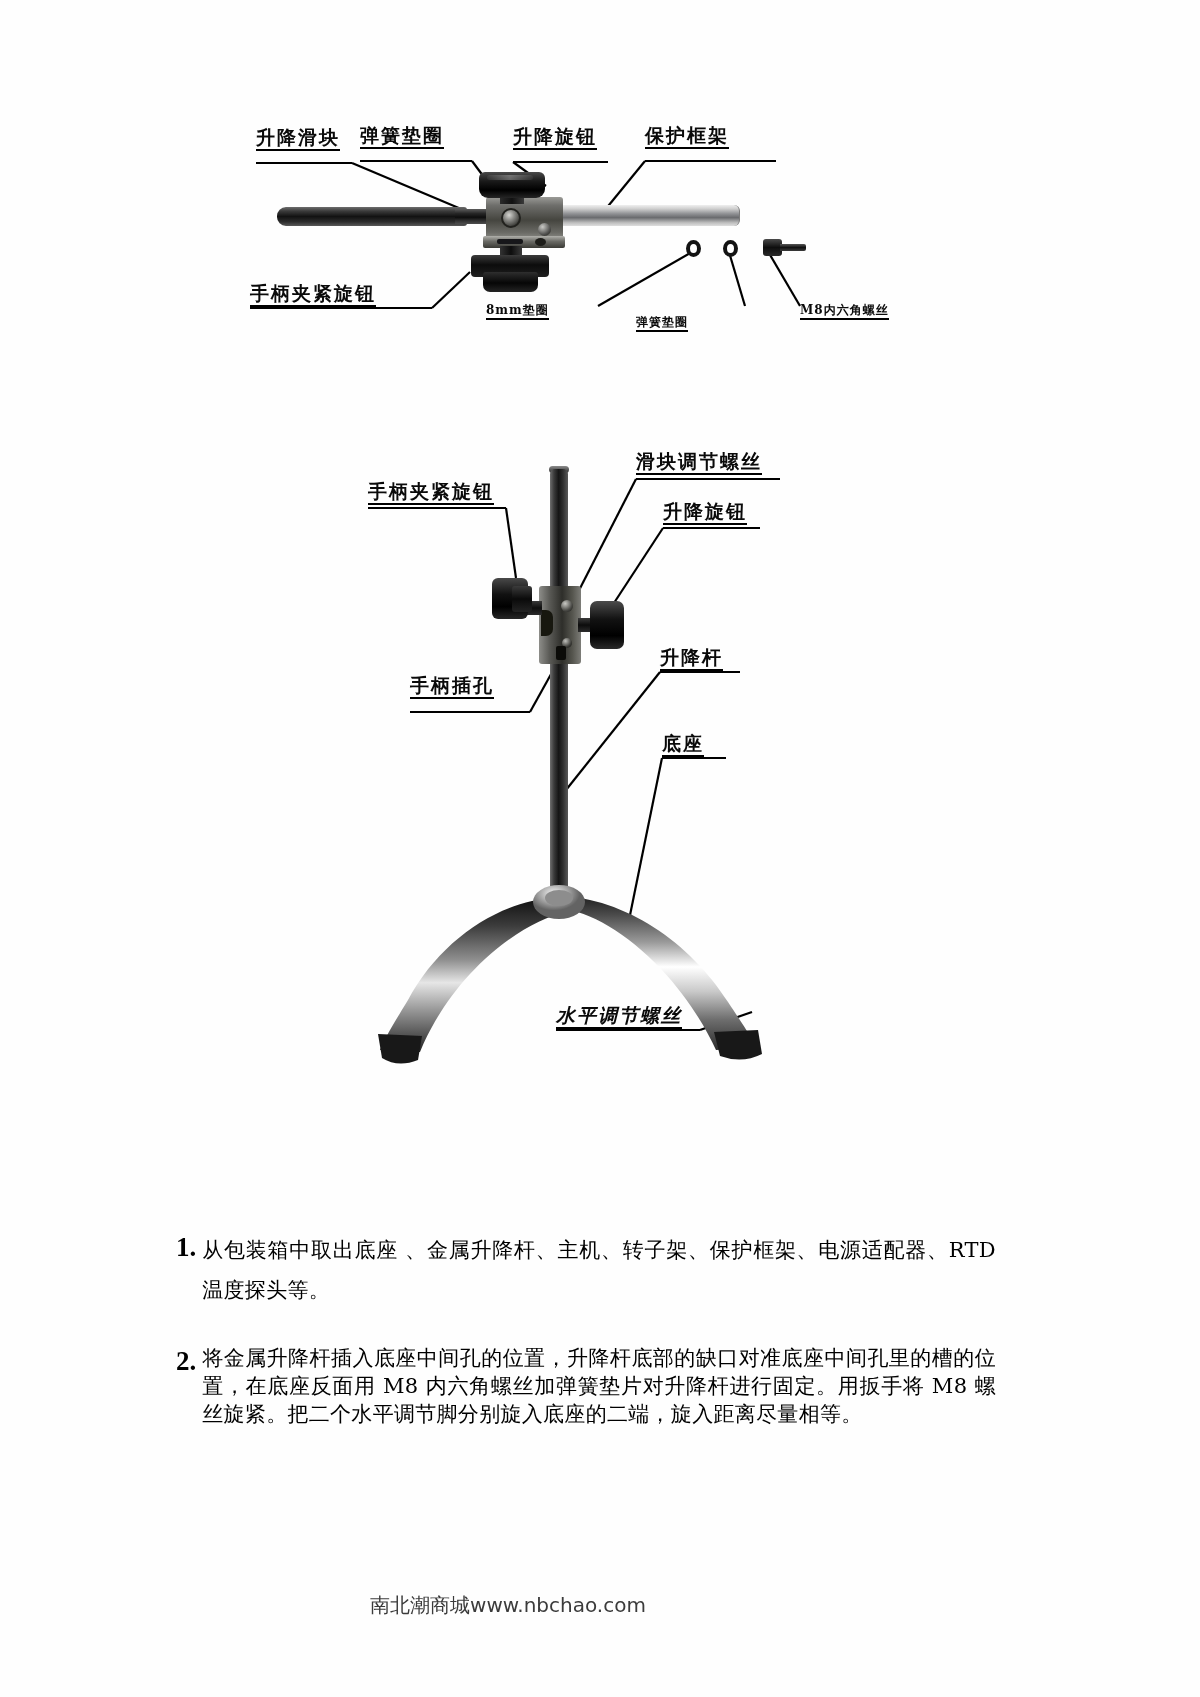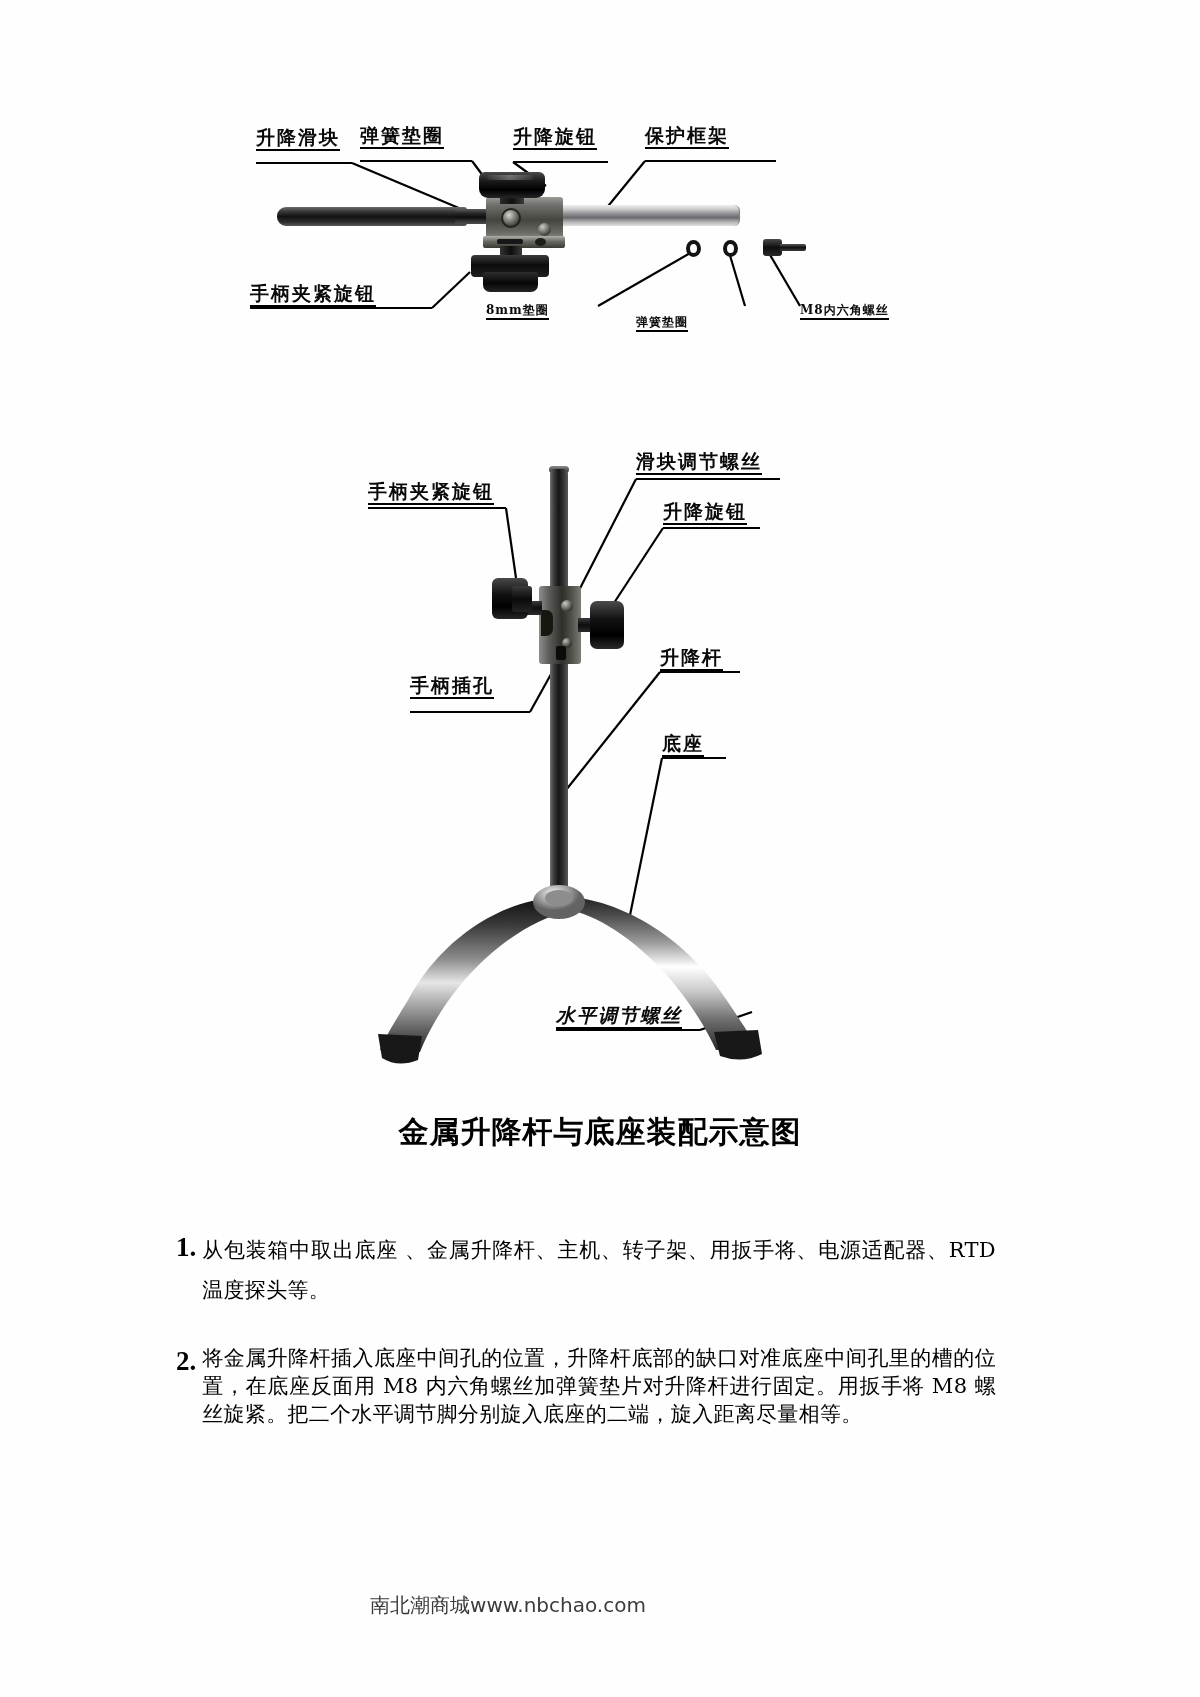--- a/index.html
+++ b/index.html
@@ -466,27 +466,26 @@
 
     <div class="anno u" style="left:410px; top:676px;">手柄插孔</div>
 
     <div class="anno u" style="left:660px; top:648px;">升降杆</div>
 
     <div class="anno u" style="left:662px; top:734px;">底座</div>
 
     <div class="anno u" style="left:556px; top:1006px;font-style:italic;">水平调节螺丝</div>
   </div>
 
-  <div class="fig-title">金属升降杆与底座装配示意图</div>
 
   <div class="steps">
 
     <div class="step">
       <div class="step-num">1.</div>
-      <div class="step-body">从包装箱中取出底座 、金属升降杆、主机、转子架、用扳手将、电源适配器、RTD 温度探头等。</div>
+      <div class="step-body">从包装箱中取出底座 、金属升降杆、主机、转子架、保护框架、电源适配器、RTD 温度探头等。</div>
     </div>
 
     <div class="step">
       <div class="step-num">2.</div>
       <div class="step-body tight">将金属升降杆插入底座中间孔的位置，升降杆底部的缺口对准底座中间孔里的槽的位置，在底座反面用 M8 内六角螺丝加弹簧垫片对升降杆进行固定。用扳手将 M8 螺丝旋紧。把二个水平调节脚分别旋入底座的二端，旋入距离尽量相等。</div>
     </div>
 
   </div>
 
   <div class="footer">南北潮商城www.nbchao.com</div>

